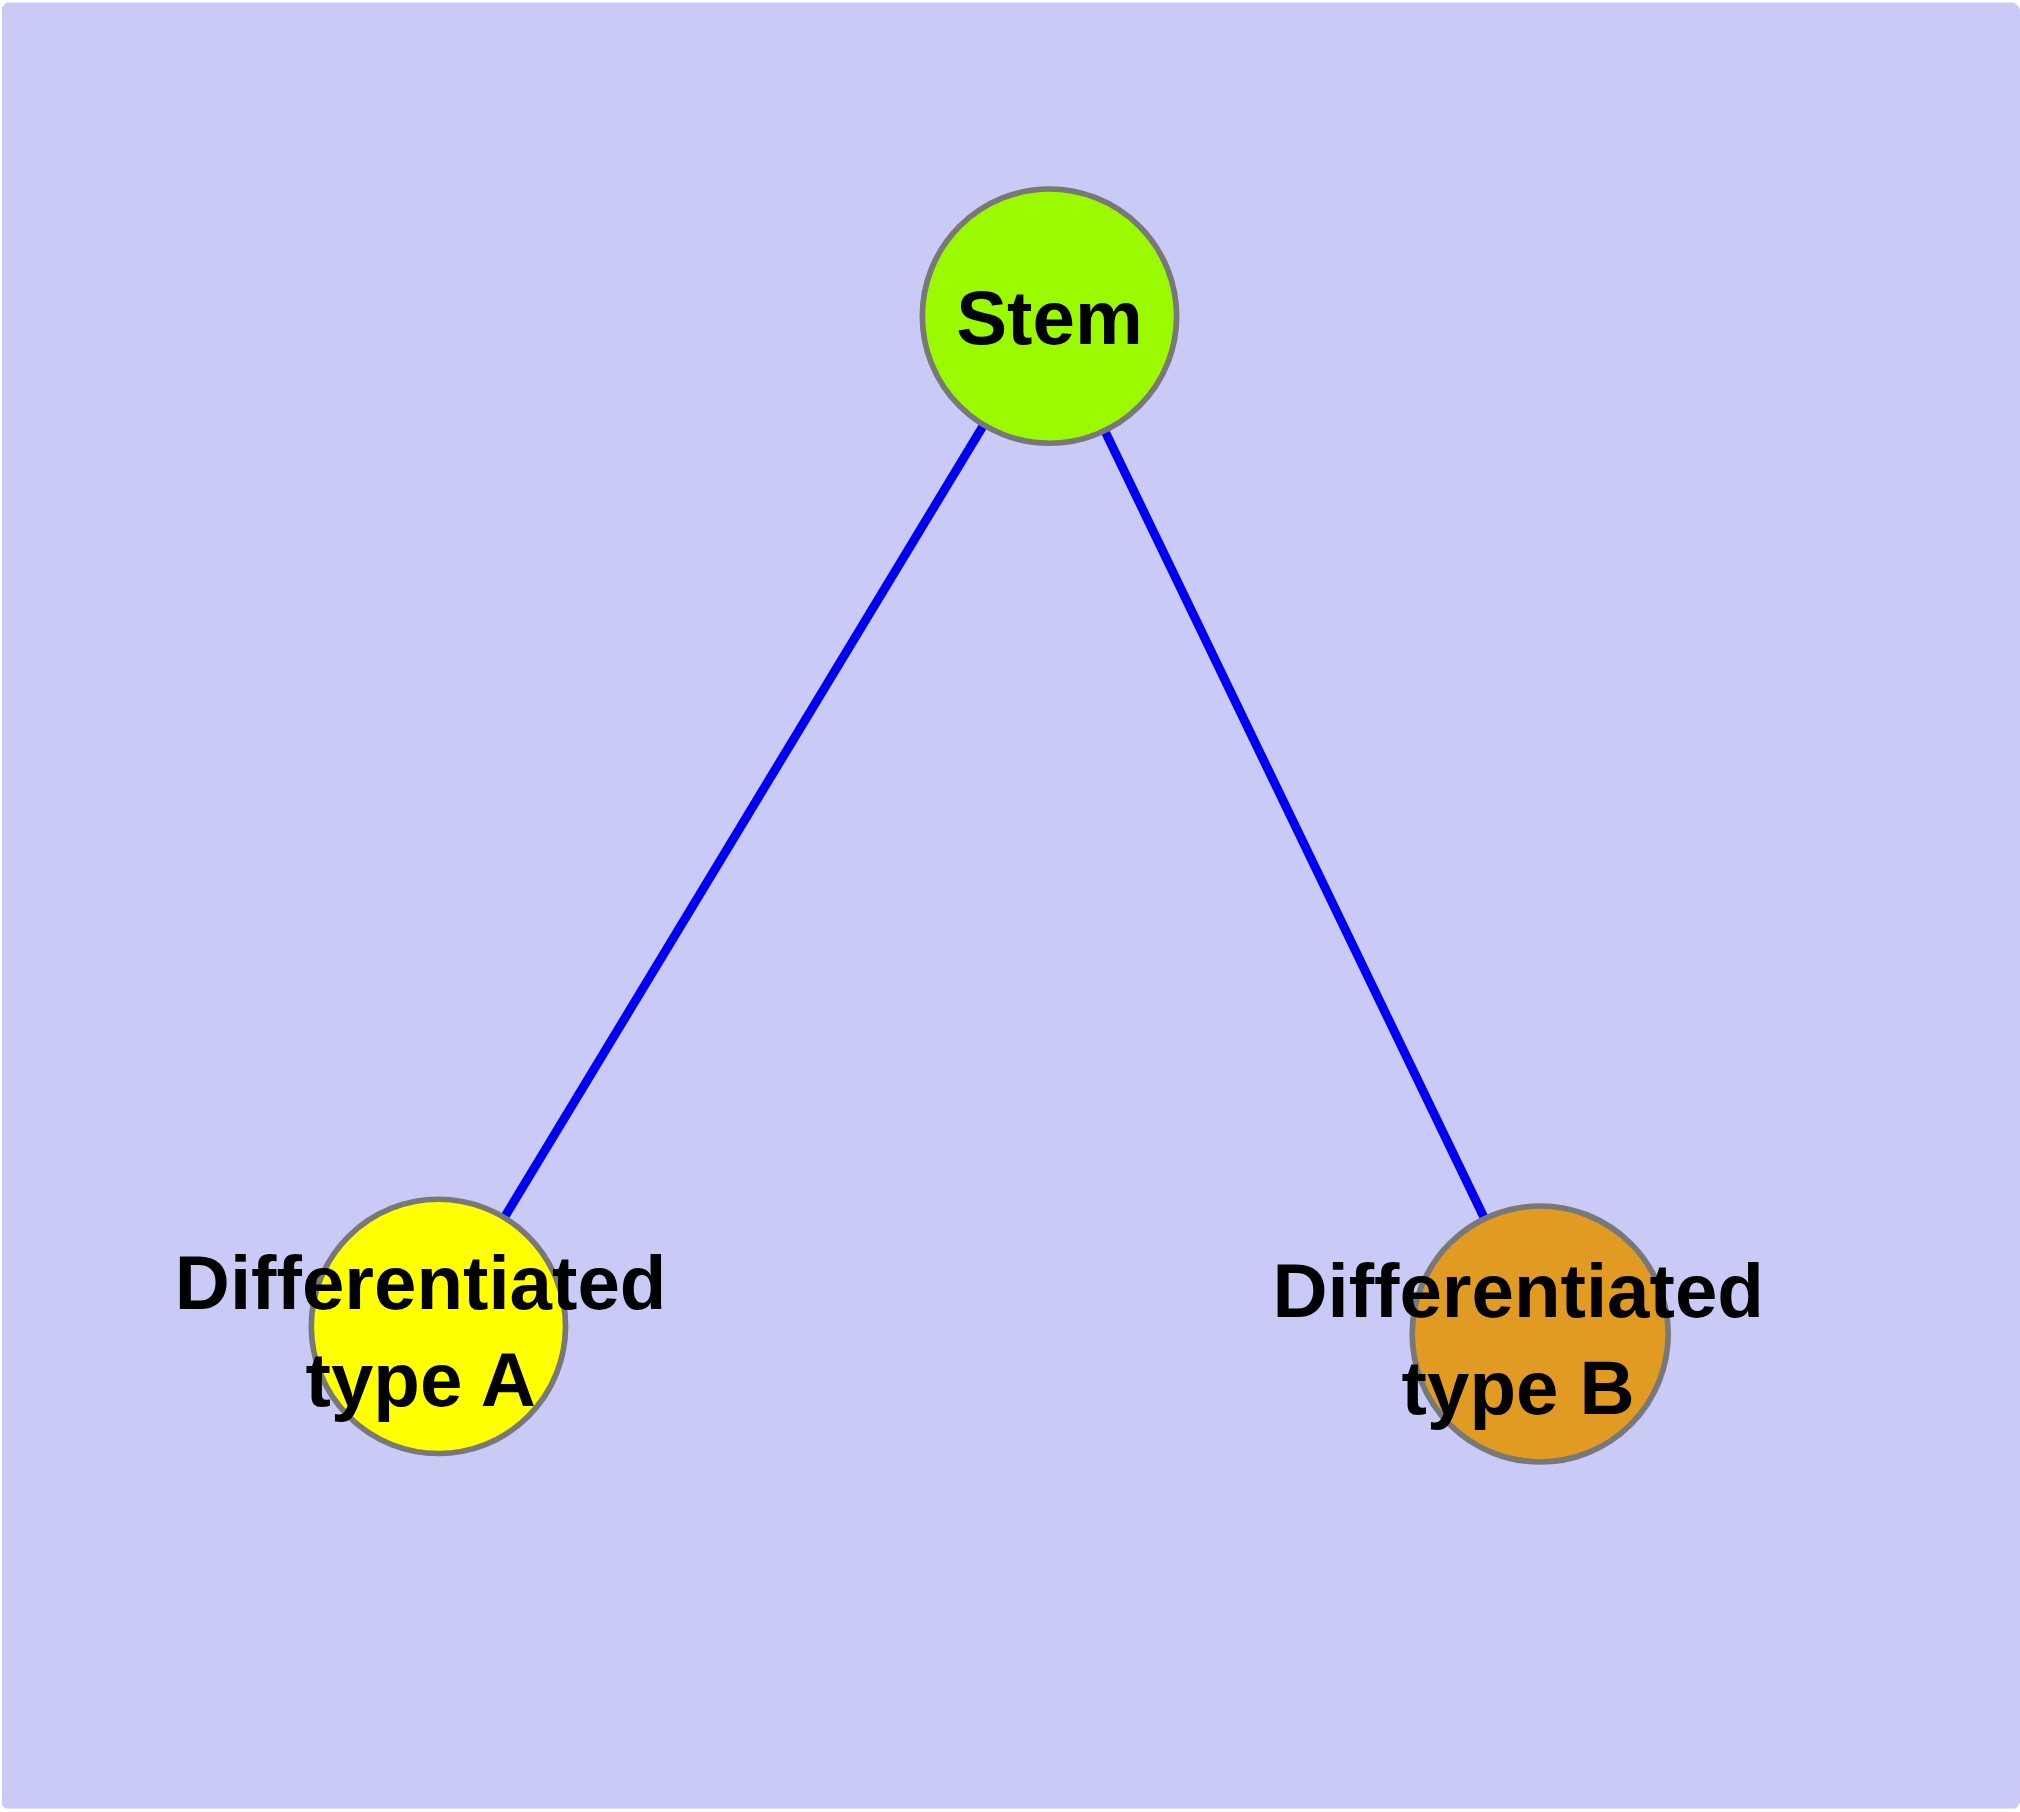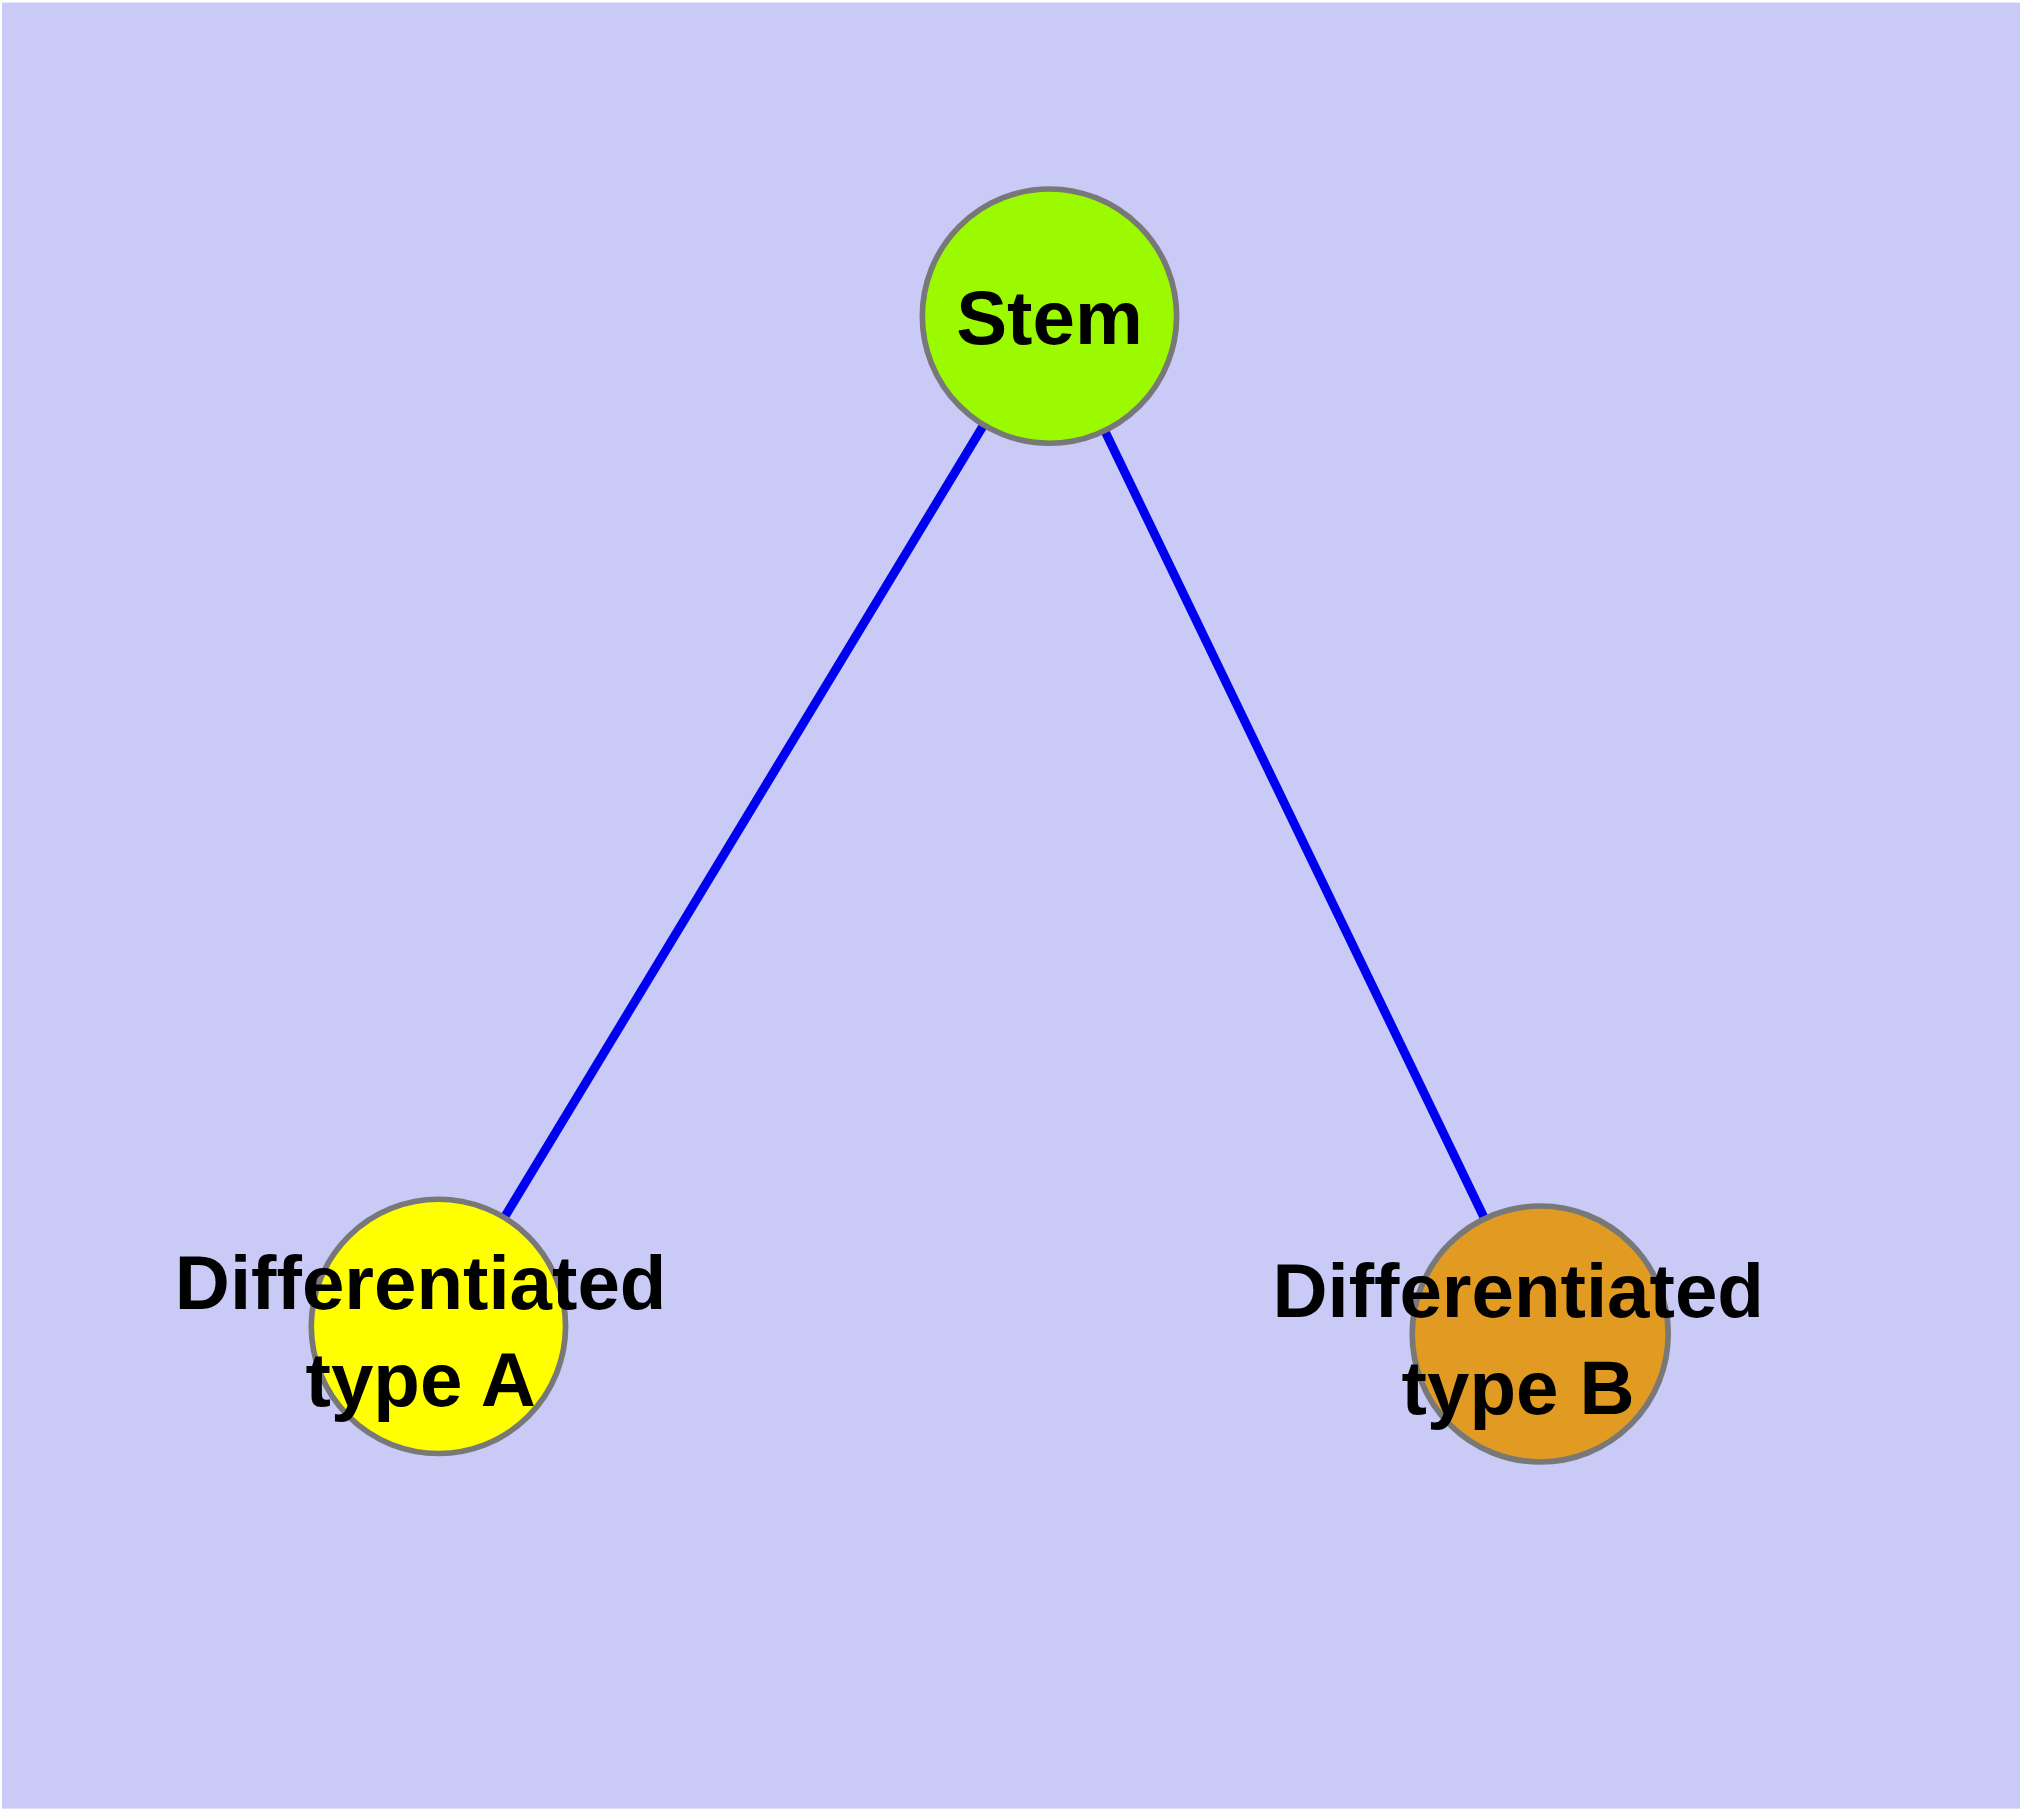--- a/index.html
+++ b/index.html
@@ -6,20 +6,21 @@
     margin: 0;
     padding: 0;
     background: #ffffff;
   }
   .page {
     position: relative;
     width: 2021px;
     height: 1812px;
     background: #ffffff;
     overflow: hidden;
+    border-radius: 15px;
   }
   .page svg {
     display: block;
     position: absolute;
     left: 0;
     top: 0;
   }
   .node-label {
     font-family: "Liberation Sans", sans-serif;
     text-anchor: middle;

